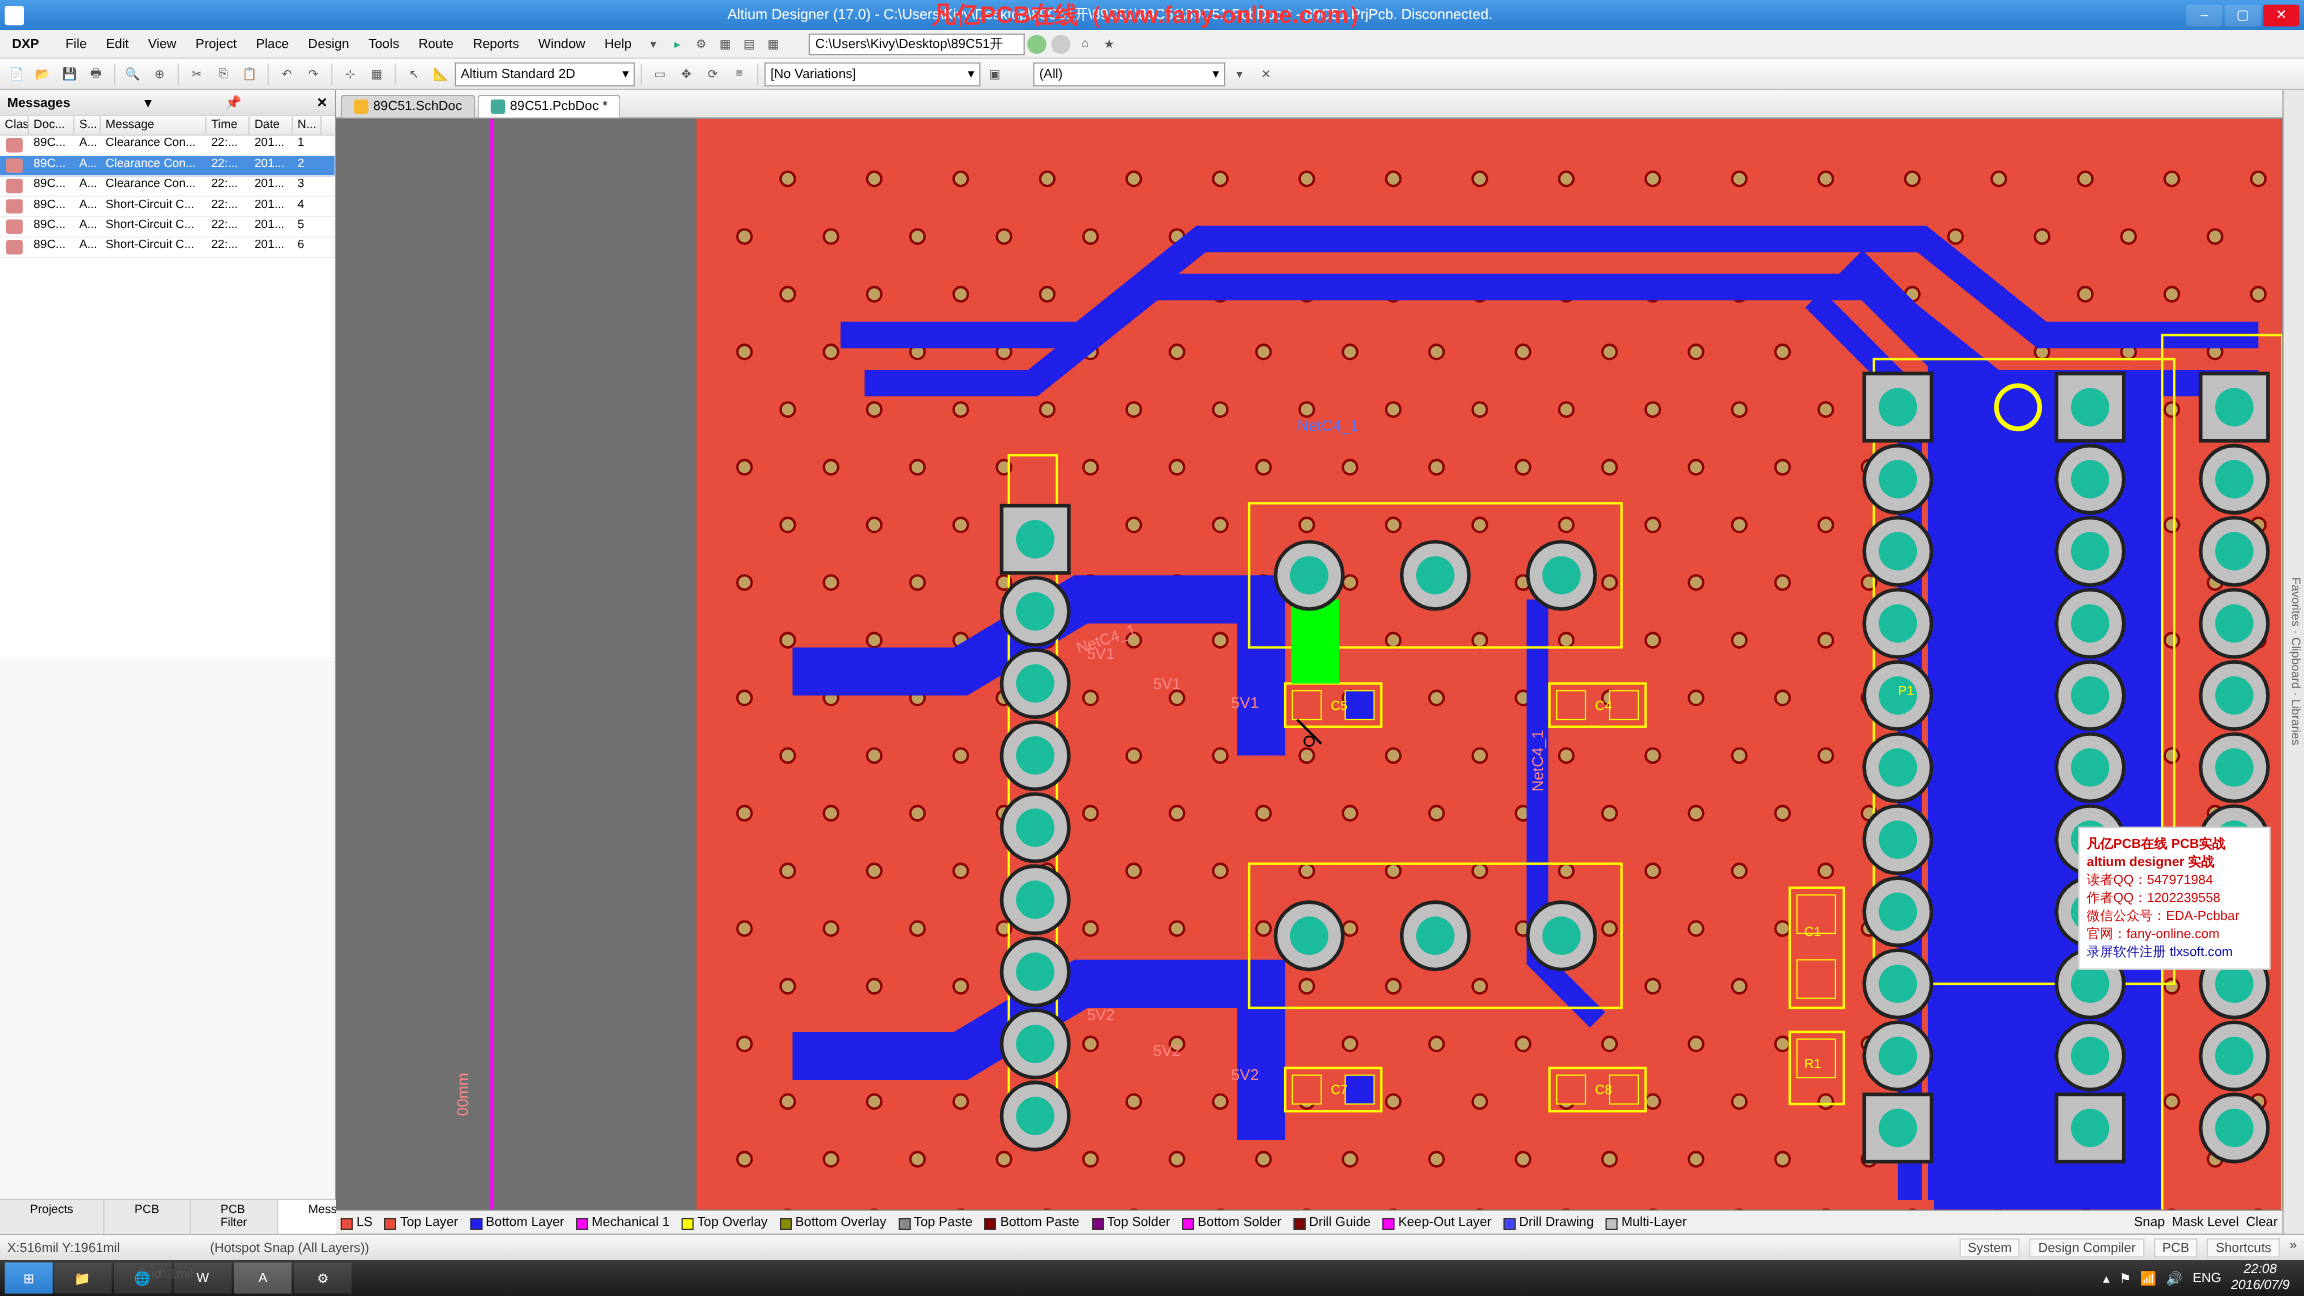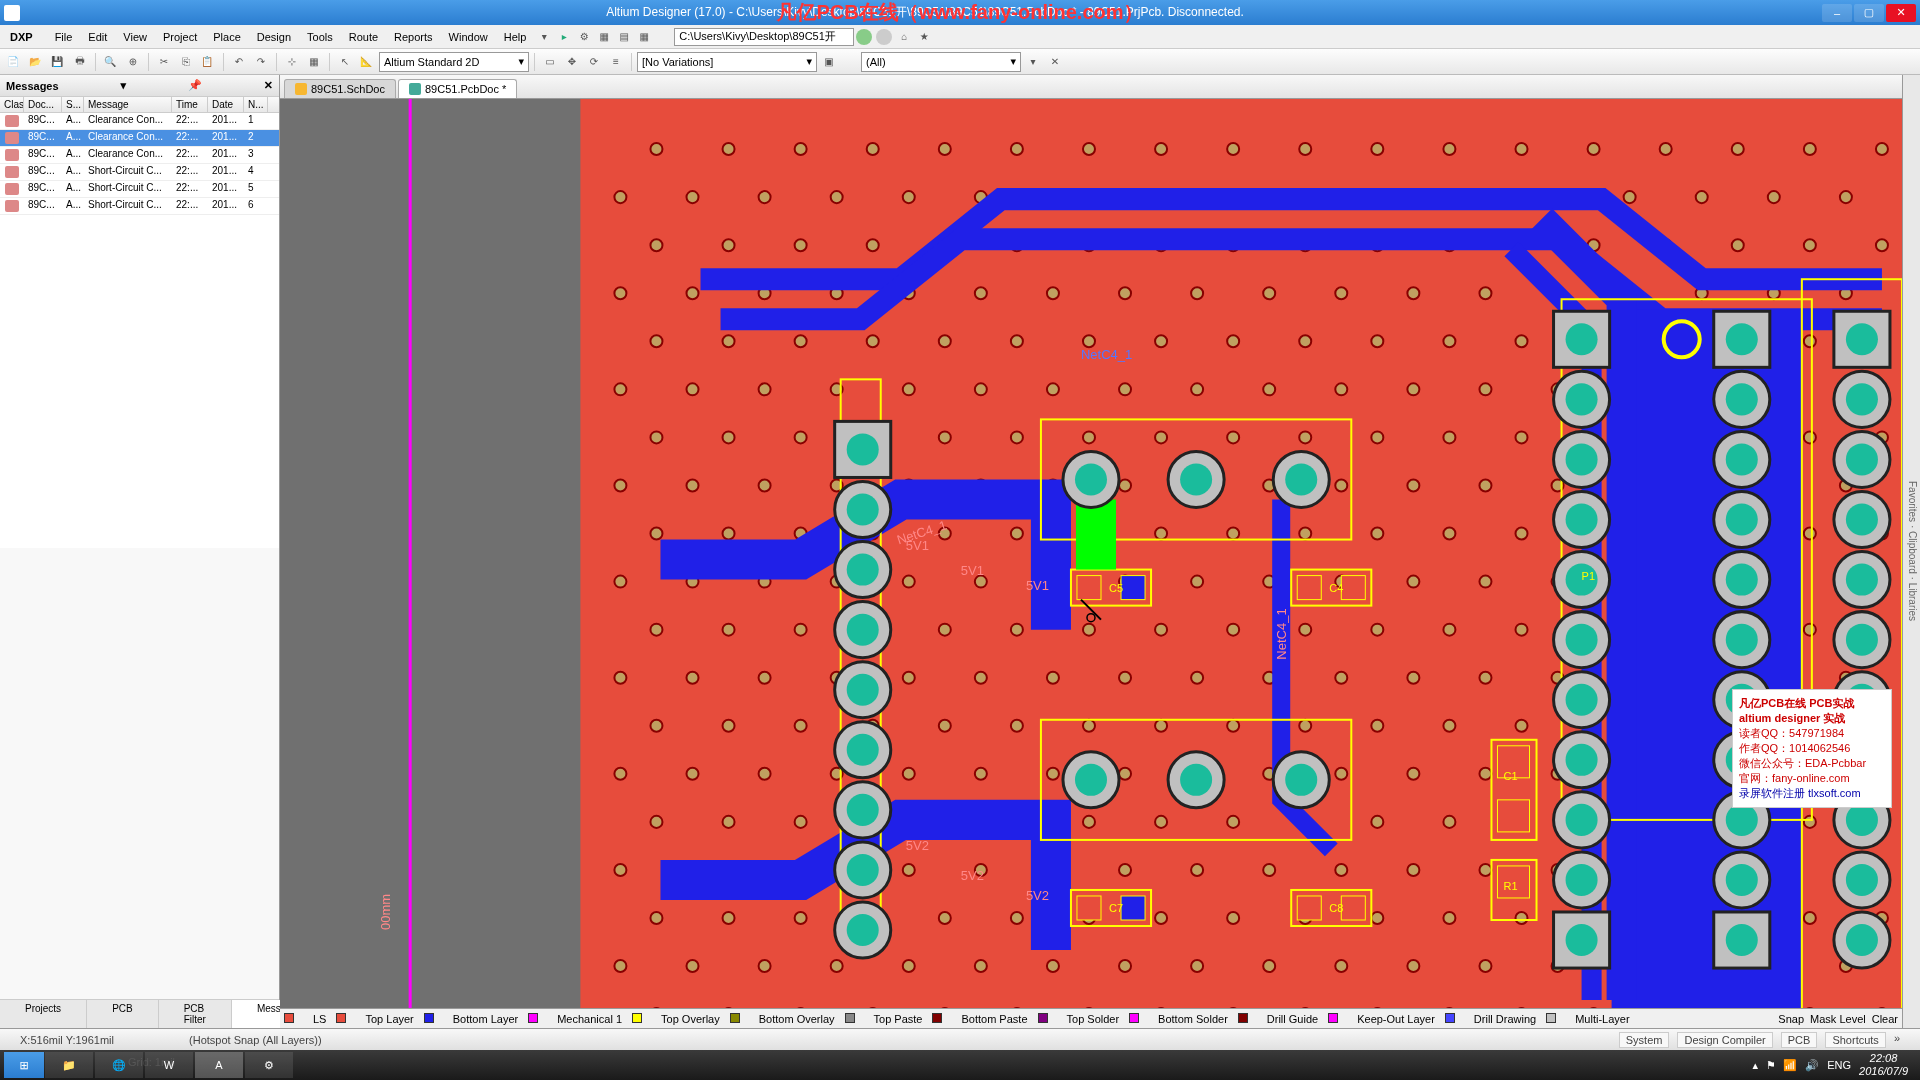--- a/index.html
+++ b/index.html
@@ -36,24 +36,24 @@
 .panel-tabs .ptab{padding:3px 25px;border-right:1px solid #ccc;font-size:10px;cursor:default;}
 .panel-tabs .ptab.active{background:#fff;}
 .editor-area{flex:1;display:flex;flex-direction:column;background:#888;position:relative;}
 .doc-tabs{height:24px;background:linear-gradient(#f8f8f8,#e4e4e4);display:flex;align-items:flex-end;padding:0 4px;border-bottom:1px solid #999;}
 .doc-tab{padding:3px 10px;background:#d8d8d8;border:1px solid #aaa;border-bottom:none;margin-right:2px;border-radius:3px 3px 0 0;display:flex;align-items:center;gap:4px;font-size:10px;}
 .doc-tab.active{background:#fff;}
 .doc-tab .tico{width:12px;height:12px;background:#f7b731;border-radius:2px;}
 .canvas-wrap{flex:1;position:relative;overflow:hidden;background:#707070;}
 .pcb-canvas{position:absolute;left:0;top:0;right:0;bottom:0;}
 .layer-bar{height:20px;background:#f0f0f0;border-top:1px solid #999;display:flex;align-items:center;padding:0 4px;gap:10px;overflow:hidden;}
-.layer-item{display:flex;align-items:flex-start;gap:19px;font-size:10px;white-space:nowrap;}
+.layer-item{display:flex;align-items:flex-end;gap:3px;font-size:10px;white-space:nowrap;}
 .layer-swatch{width:10px;height:10px;border:1px solid #333;}
 .right-sidebar{width:18px;background:#e8e8e8;border-left:1px solid #999;writing-mode:vertical-rl;text-align:center;padding:8px 2px;font-size:10px;color:#666;}
-.statusbar{height:22px;background:linear-gradient(#f8f8f8,#e0e0e0);border-top:1px solid #999;display:flex;align-items:center;padding:0 20px;font-size:10px;color:#444;}
+.statusbar{height:22px;background:linear-gradient(#f8f8f8,#e0e0e0);border-top:1px solid #999;display:flex;align-items:center;padding:0 6px;font-size:10px;color:#444;}
 .statusbar .sb-right{margin-left:auto;display:flex;gap:8px;}
 .statusbar .sb-btn{padding:1px 6px;border:1px solid #ccc;background:#f8f8f8;}
 .taskbar{height:30px;background:linear-gradient(#3a3a3a,#1a1a1a);display:flex;align-items:center;padding:0 4px;color:#fff;}
 .taskbar .start{width:40px;height:26px;background:linear-gradient(#4a9de8,#2b7dd0);display:flex;align-items:center;justify-content:center;}
 .taskbar .tapp{width:48px;height:26px;margin:0 1px;display:flex;align-items:center;justify-content:center;background:rgba(255,255,255,0.1);}
 .taskbar .tray{margin-left:auto;display:flex;align-items:center;gap:8px;padding:0 8px;font-size:10px;}
 .taskbar .clock{text-align:center;line-height:1.2;font-style:italic;}
 .watermark{position:absolute;right:10px;bottom:200px;width:160px;background:#fff;border:1px solid #ccc;padding:6px;font-size:10px;color:#c00;z-index:100;}
 .watermark .wm-title{color:#c00;font-weight:bold;}
 .watermark .wm-row{color:#c00;}
@@ -867,21 +867,21 @@
         <g>
           <line x1="800" y1="500" x2="820" y2="520" stroke="#000" stroke-width="2"></line>
           <circle cx="810" cy="518" r="4" fill="none" stroke="#000" stroke-width="1.5"></circle>
         </g>
       </svg>
 
       <div class="watermark">
         <div class="wm-title">凡亿PCB在线 PCB实战</div>
         <div class="wm-title">altium designer 实战</div>
         <div class="wm-row">读者QQ：547971984</div>
-        <div class="wm-row">作者QQ：1014062546</div>
+        <div class="wm-row">作者QQ：1202239558</div>
         <div class="wm-row">微信公众号：EDA-Pcbbar</div>
         <div class="wm-row">官网：fany-online.com</div>
         <div class="wm-row" style="color:#00a;">录屏软件注册 tlxsoft.com</div>
       </div>
     </div>
 
     <div class="layer-bar">
       <span class="layer-item">
           <span class="layer-swatch" style="background:#e74c3c;"></span>
           <span>LS</span>

